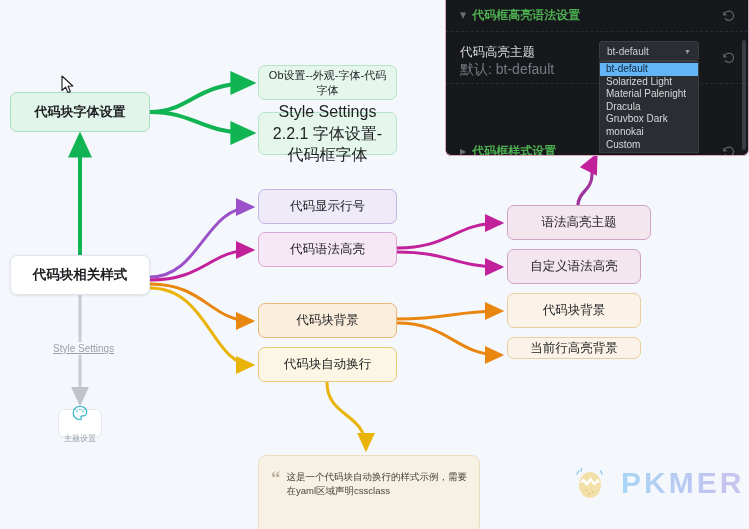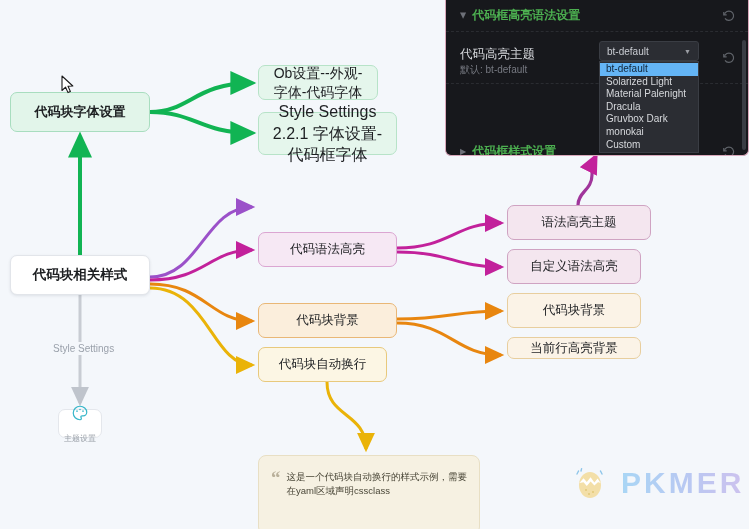--- a/index.html
+++ b/index.html
@@ -30,23 +30,23 @@
     line-height: 1.35;
     padding: 4px 8px;
   }
   
   .n-root-font {
     left: 10px; top: 92px; width: 140px; height: 40px;
     background: #e2f5ea; border: 1px solid #a8ddbf;
     font-size: 13px; font-weight: 600;
   }
   .n-ob {
-    left: 258px; top: 65px; width: 120px; height: 35px;
+    left: 258px; top: 65px; width: 139px; height: 35px;
     background: #e5f6ec; border: 1px solid #b7e3c8;
-    font-size: 14px;
+    font-size: 11px;
   }
   .n-ss {
     left: 258px; top: 112px; width: 139px; height: 43px;
     background: #e5f6ec; border: 1px solid #b7e3c8;
     font-size: 16px;
   }
   
   .n-root-style {
     left: 10px; top: 255px; width: 140px; height: 40px;
     background: #ffffff; border: 1px solid #e2e5ea;
@@ -60,21 +60,21 @@
   }
   .n-syntax {
     left: 258px; top: 232px; width: 139px; height: 35px;
     background: #f6e8f4; border: 1px solid #dba6d2;
   }
   .n-bg {
     left: 258px; top: 303px; width: 139px; height: 35px;
     background: #fbeedc; border: 1px solid #e9b776;
   }
   .n-wrap {
-    left: 258px; top: 347px; width: 129px; height: 35px;
+    left: 258px; top: 347px; width: 139px; height: 35px;
     background: #fcf6e4; border: 1px solid #e8c97c;
   }
   
   .n-theme {
     left: 507px; top: 205px; width: 144px; height: 35px;
     background: #f4e6ef; border: 1px solid #cfa3c2;
   }
   .n-custom {
     left: 507px; top: 249px; width: 134px; height: 35px;
     background: #f4e6ef; border: 1px solid #cfa3c2;
@@ -88,20 +88,21 @@
     background: #fbf3e7; border: 1px solid #e8ce9e;
   }
   
   .label-ss {
     position: absolute;
     left: 48px; top: 342px;
     font-size: 10px; color: #9aa1ab;
     background: #f4f7fb;
     padding: 1px 5px;
     border-radius: 3px;
+    text-decoration: underline;
   }
   .n-palette {
     position: absolute;
     left: 58px; top: 409px; width: 44px; height: 29px;
     background: #ffffff; border: 1px solid #e4e7ec;
     border-radius: 7px;
     display: flex; flex-direction: column;
     align-items: center; justify-content: center;
     gap: 7px;
   }
@@ -165,21 +166,21 @@
     transform: translateY(-50%);
     width: 14px; height: 14px; opacity: .55;
   }
   .theme-row {
     height: 52px; align-items: center;
     padding-top: 8px;
     border-bottom: 1px dashed #2a2c31;
   }
   .theme-texts { flex: 1; }
   .theme-name { color: #d7d9dd; font-size: 12.5px; }
-  .theme-desc { color: #777a82; font-size: 10px; margin-top: 0; }
+  .theme-desc { color: #777a82; font-size: 14px; margin-top: 0; }
   .select-box {
     position: absolute; left: 153px; top: 41px;
     width: 100px; height: 20px;
     background: #2b2d33; border: 1px solid #3a3d44;
     border-radius: 3px;
     display: flex; align-items: center;
     padding: 0 7px;
     color: #c9ccd2; font-size: 10px;
   }
   .select-box .caret {
@@ -267,20 +268,23 @@
     <span>Ob设置--外观-字体-代码字体</span>
   </div>
   <div class="node n-ss">
     <span>Style Settings 2.2.1 字体设置-代码框字体</span>
   </div>
 
   <div class="node n-root-style">
     <span>代码块相关样式</span>
   </div>
 
+  <div class="node n-lineno">
+    <span>代码显示行号</span>
+  </div>
   <div class="node n-syntax">
     <span>代码语法高亮</span>
   </div>
   <div class="node n-bg">
     <span>代码块背景</span>
   </div>
   <div class="node n-wrap">
     <span>代码块自动换行</span>
   </div>
 

